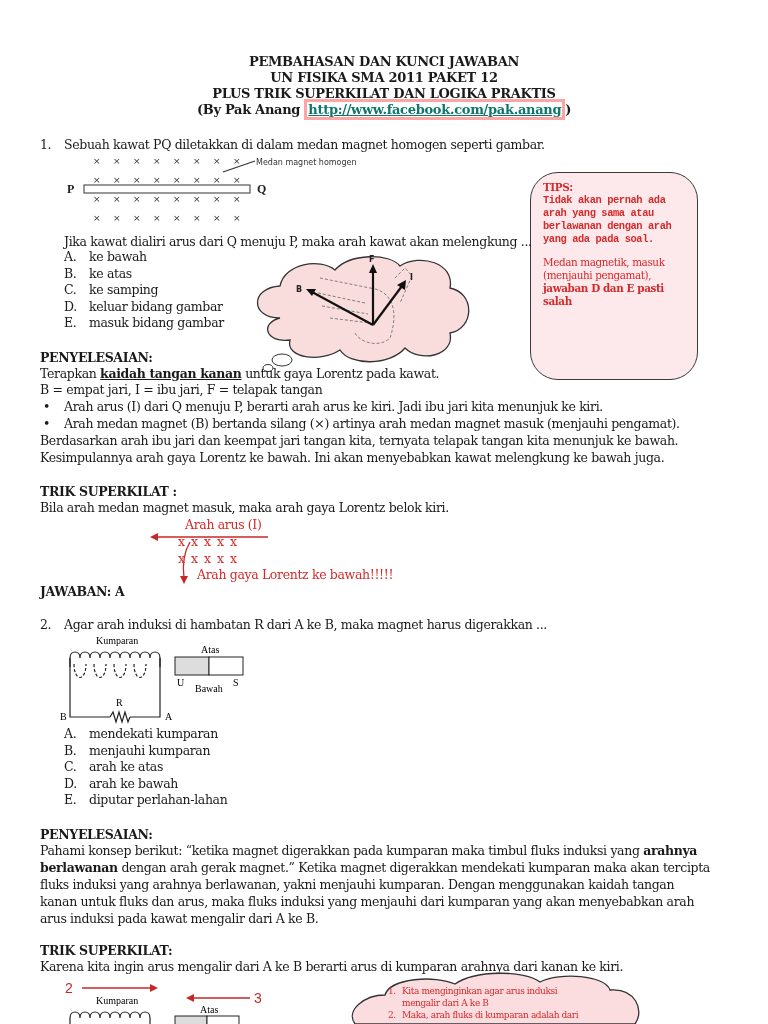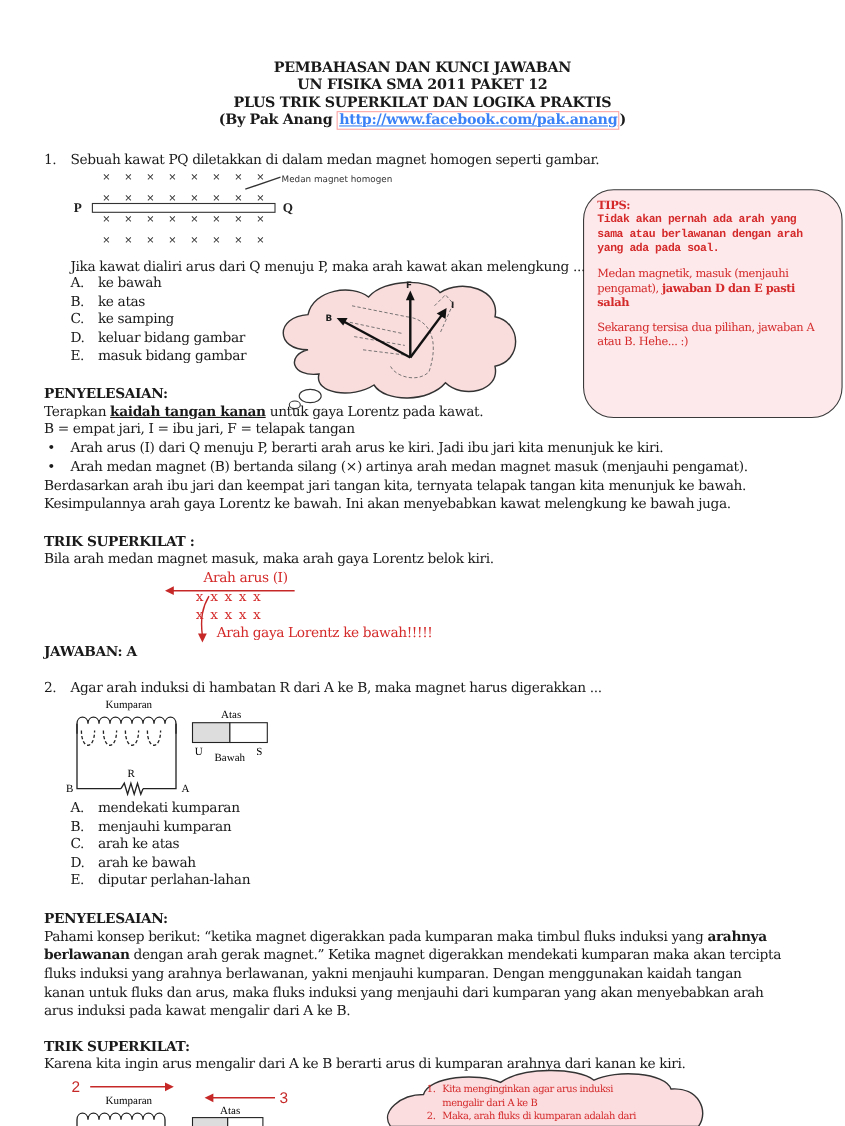--- a/index.html
+++ b/index.html
@@ -5,24 +5,24 @@
   html, body { margin:0; padding:0; }
   body {
     width:768px; height:1024px; overflow:hidden; background:#ffffff; position:relative;
     font-family: "DejaVu Serif", "Liberation Serif", serif; color:#1a1a1a;
   }
   .abs { position:absolute; }
   .txt { font-size:12.5px; line-height:16.5px; white-space:nowrap; letter-spacing:-0.35px; }
   .bold { font-weight:bold; }
   .red { color:#d42a2a; }
   .header { left:0; width:768px; text-align:center; font-weight:bold; font-size:13px; line-height:16px; letter-spacing:-0.3px; }
-  .link { color:#3b82f6; text-decoration:underline; border:1px solid #fca5a5; padding:0 1px; }
+  .link { color:#0f766e; text-decoration:underline; border:3px solid #fca5a5; padding:0 1px; }
   .opt-letter { display:inline-block; width:25px; }
   .tips-box {
-    left:530px; top:172px; width:236px; height:208px; background:#fde9ec;
+    left:530px; top:172px; width:168px; height:208px; background:#fde9ec;
     border:1.5px solid #3a3a3a; border-radius:28px; box-sizing:border-box;
     padding:8px 12px 12px 12px; color:#d42a2a; font-size:10.4px; line-height:13px; letter-spacing:-0.4px;
   }
   .tips-box p { margin:0 0 10px 0; }
   .bullet { display:inline-block; width:24px; text-align:left; padding-left:3px; box-sizing:border-box; }
   .diag-label { font-family:"Liberation Serif", serif; font-size:10px; color:#222; }
   .cloud-txt { font-size:9px; line-height:11.5px; color:#d42a2a; letter-spacing:-0.4px; }
 </style>
 </head>
 <body>
@@ -76,21 +76,20 @@
   <line x1="163" y1="17" x2="195" y2="6" stroke="#333" stroke-width="1.2"></line>
   <text x="7" y="38" font-family="Liberation Serif, serif" font-weight="bold" font-size="12" fill="#222">P</text>
   <text x="197" y="38" font-family="Liberation Serif, serif" font-weight="bold" font-size="12" fill="#222">Q</text>
   <text x="196" y="10" font-family="DejaVu Sans, sans-serif" font-size="8" fill="#333">Medan magnet homogen</text>
 </svg>
 
 <div class="abs tips-box">
   <div class="bold">TIPS:</div>
   <p class="bold" style="white-space:normal;font-family:Liberation Mono, monospace;">Tidak akan pernah ada arah yang sama atau berlawanan dengan arah yang ada pada soal.</p>
   <p style="white-space:normal;"><span>Medan magnetik, masuk (menjauhi pengamat), </span><span class="bold">jawaban D dan E pasti salah</span></p>
-  <p style="white-space:normal;">Sekarang tersisa dua pilihan, jawaban A atau B. Hehe... :)</p>
 </div>
 
 <div class="abs txt" style="left:64px; top:234px;">Jika kawat dialiri arus dari Q menuju P, maka arah kawat akan melengkung ...</div>
 
 <div class="abs" style="left:64px; top:249px;">
   <div class="txt"><span class="opt-letter">A.</span><span>ke bawah</span></div>
   <div class="txt"><span class="opt-letter">B.</span><span>ke atas</span></div>
   <div class="txt"><span class="opt-letter">C.</span><span>ke samping</span></div>
   <div class="txt"><span class="opt-letter">D.</span><span>keluar bidang gambar</span></div>
   <div class="txt"><span class="opt-letter">E.</span><span>masuk bidang gambar</span></div>

